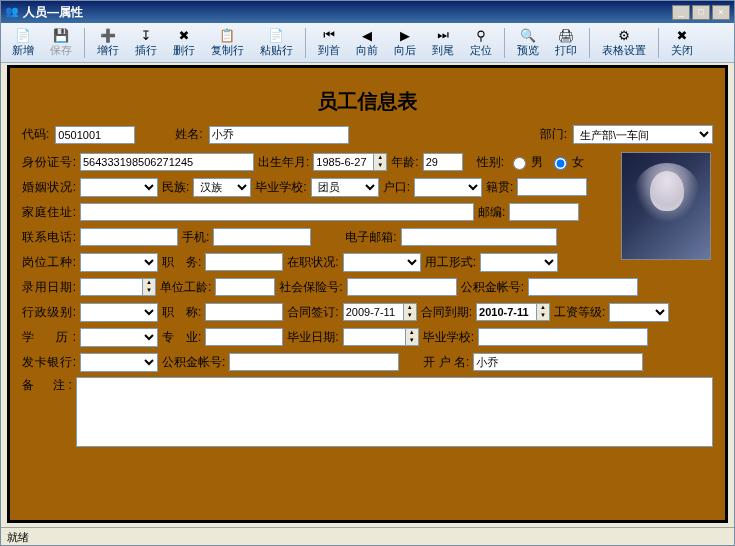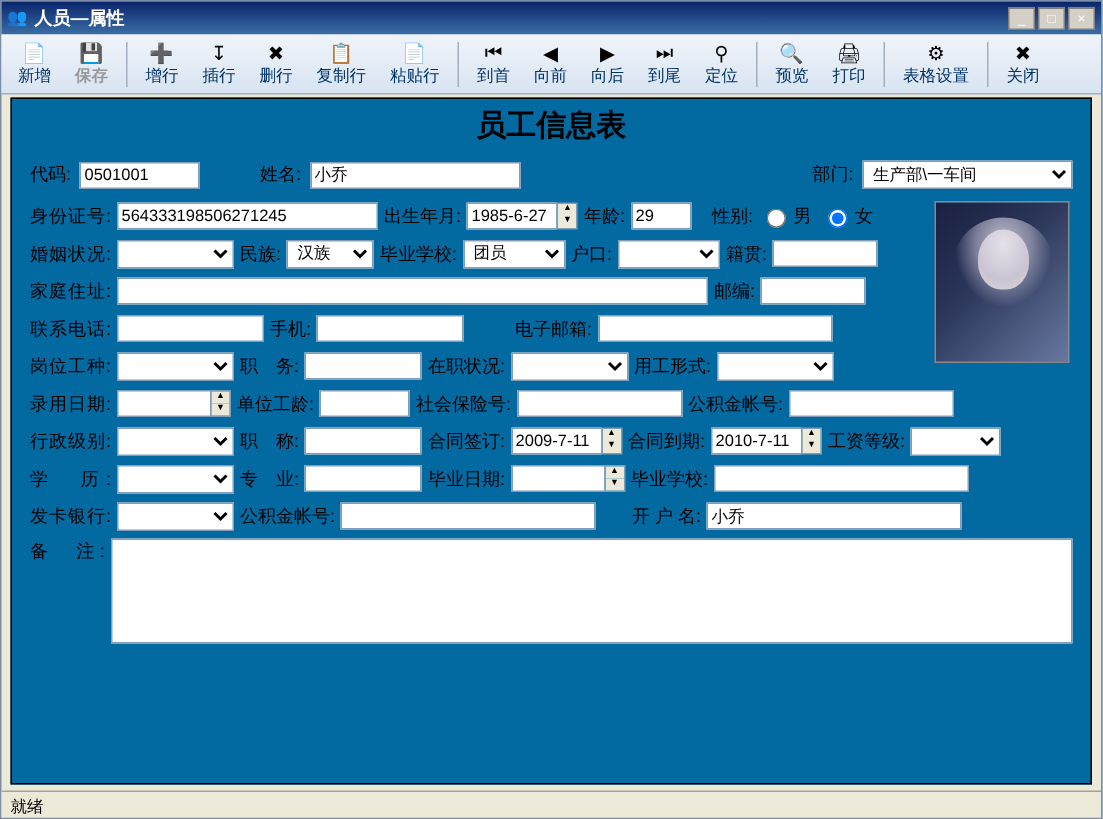--- a/index.html
+++ b/index.html
@@ -7,23 +7,23 @@
 .window { width: 735px; height: 546px; border: 1px solid #7b8ea8; position: relative; background: #ece9d8; }
 .titlebar { height: 22px; background: linear-gradient(#0a246a, #3b6ea5); color: #fff; display: flex; align-items: center; padding: 0 4px; }
 .titlebar .icon { width: 14px; height: 14px; margin-right: 4px; }
 .titlebar .title { flex: 1; font-size: 12px; font-weight: bold; }
 .winbtns { display: flex; gap: 2px; }
 .winbtn { width: 18px; height: 15px; background: #d4d0c8; border: 1px solid #808080; display: flex; align-items: center; justify-content: center; font-size: 9px; cursor: pointer; }
 .toolbar { height: 40px; background: linear-gradient(#f0f4fa, #d8e4f2); border-bottom: 1px solid #a0b0c0; display: flex; align-items: center; padding: 0 4px; gap: 2px; }
 .tbtn { display: flex; flex-direction: column; align-items: center; justify-content: center; padding: 2px 6px; cursor: pointer; border: 1px solid transparent; min-width: 32px; }
 .tbtn .ticon { width: 16px; height: 16px; display: flex; align-items: center; justify-content: center; font-size: 13px; }
 .tbtn .tlabel { font-size: 11px; color: #003366; }
-.tbtn.disabled .tlabel { color: #999; font-weight: bold; }
+.tbtn.disabled .tlabel { color: #999; }
 .tsep { width: 1px; height: 30px; background: #a0b0c0; margin: 0 3px; }
-.content { position: absolute; top: 64px; left: 6px; right: 6px; bottom: 22px; background: #0369a1; border: 1px solid #000000; padding: 0 12px; overflow: hidden; }
+.content { position: absolute; top: 64px; left: 6px; right: 6px; bottom: 22px; background: #a16207; border: 3px solid #000000; padding: 16px 12px; overflow: hidden; }
 .form-title { text-align: center; font-size: 20px; font-weight: bold; margin: 4px 0 10px; font-family: SimSun, serif; }
 .header-row { display: flex; align-items: center; gap: 6px; margin-bottom: 8px; }
 .lbl { font-size: 12px; white-space: nowrap; }
 .inp { border: 1px solid #7f9db9; height: 18px; font-size: 11px; padding: 0 2px; background: #fff; }
 .inp.sel { background: #fff; }
 .spacer { flex: 1; }
 .tabs { display: flex; border-bottom: 1px solid #888; margin-bottom: 10px; }
 .tab { padding: 3px 10px; border: 1px solid #888; border-bottom: none; background: #ece9d8; margin-right: 2px; cursor: pointer; font-size: 12px; position: relative; top: 1px; }
 .tab.active { background: #fff; border-bottom: 1px solid #fff; font-weight: bold; }
 .form-body { position: relative; }
@@ -238,21 +238,21 @@
     <span class="lbl nw">合同签订:</span>
     <div class="dtpick">
             <input class="inp" style="width: 60px;" value="2009-7-11">
             <div class="dtspin">
               <span>▲</span>
               <span>▼</span>
             </div>
           </div>
     <span class="lbl nw">合同到期:</span>
     <div class="dtpick">
-            <input class="inp" style="width: 60px;" value="2010-7-11">
+            <input class="inp" style="width: 60px; font-weight: bold;" value="2010-7-11">
             <div class="dtspin">
               <span>▲</span>
               <span>▼</span>
             </div>
           </div>
     <span class="lbl nw">工资等级:</span>
     <select class="inp" style="width:60px"><option></option></select>
    </div>
 
    <div class="row">

